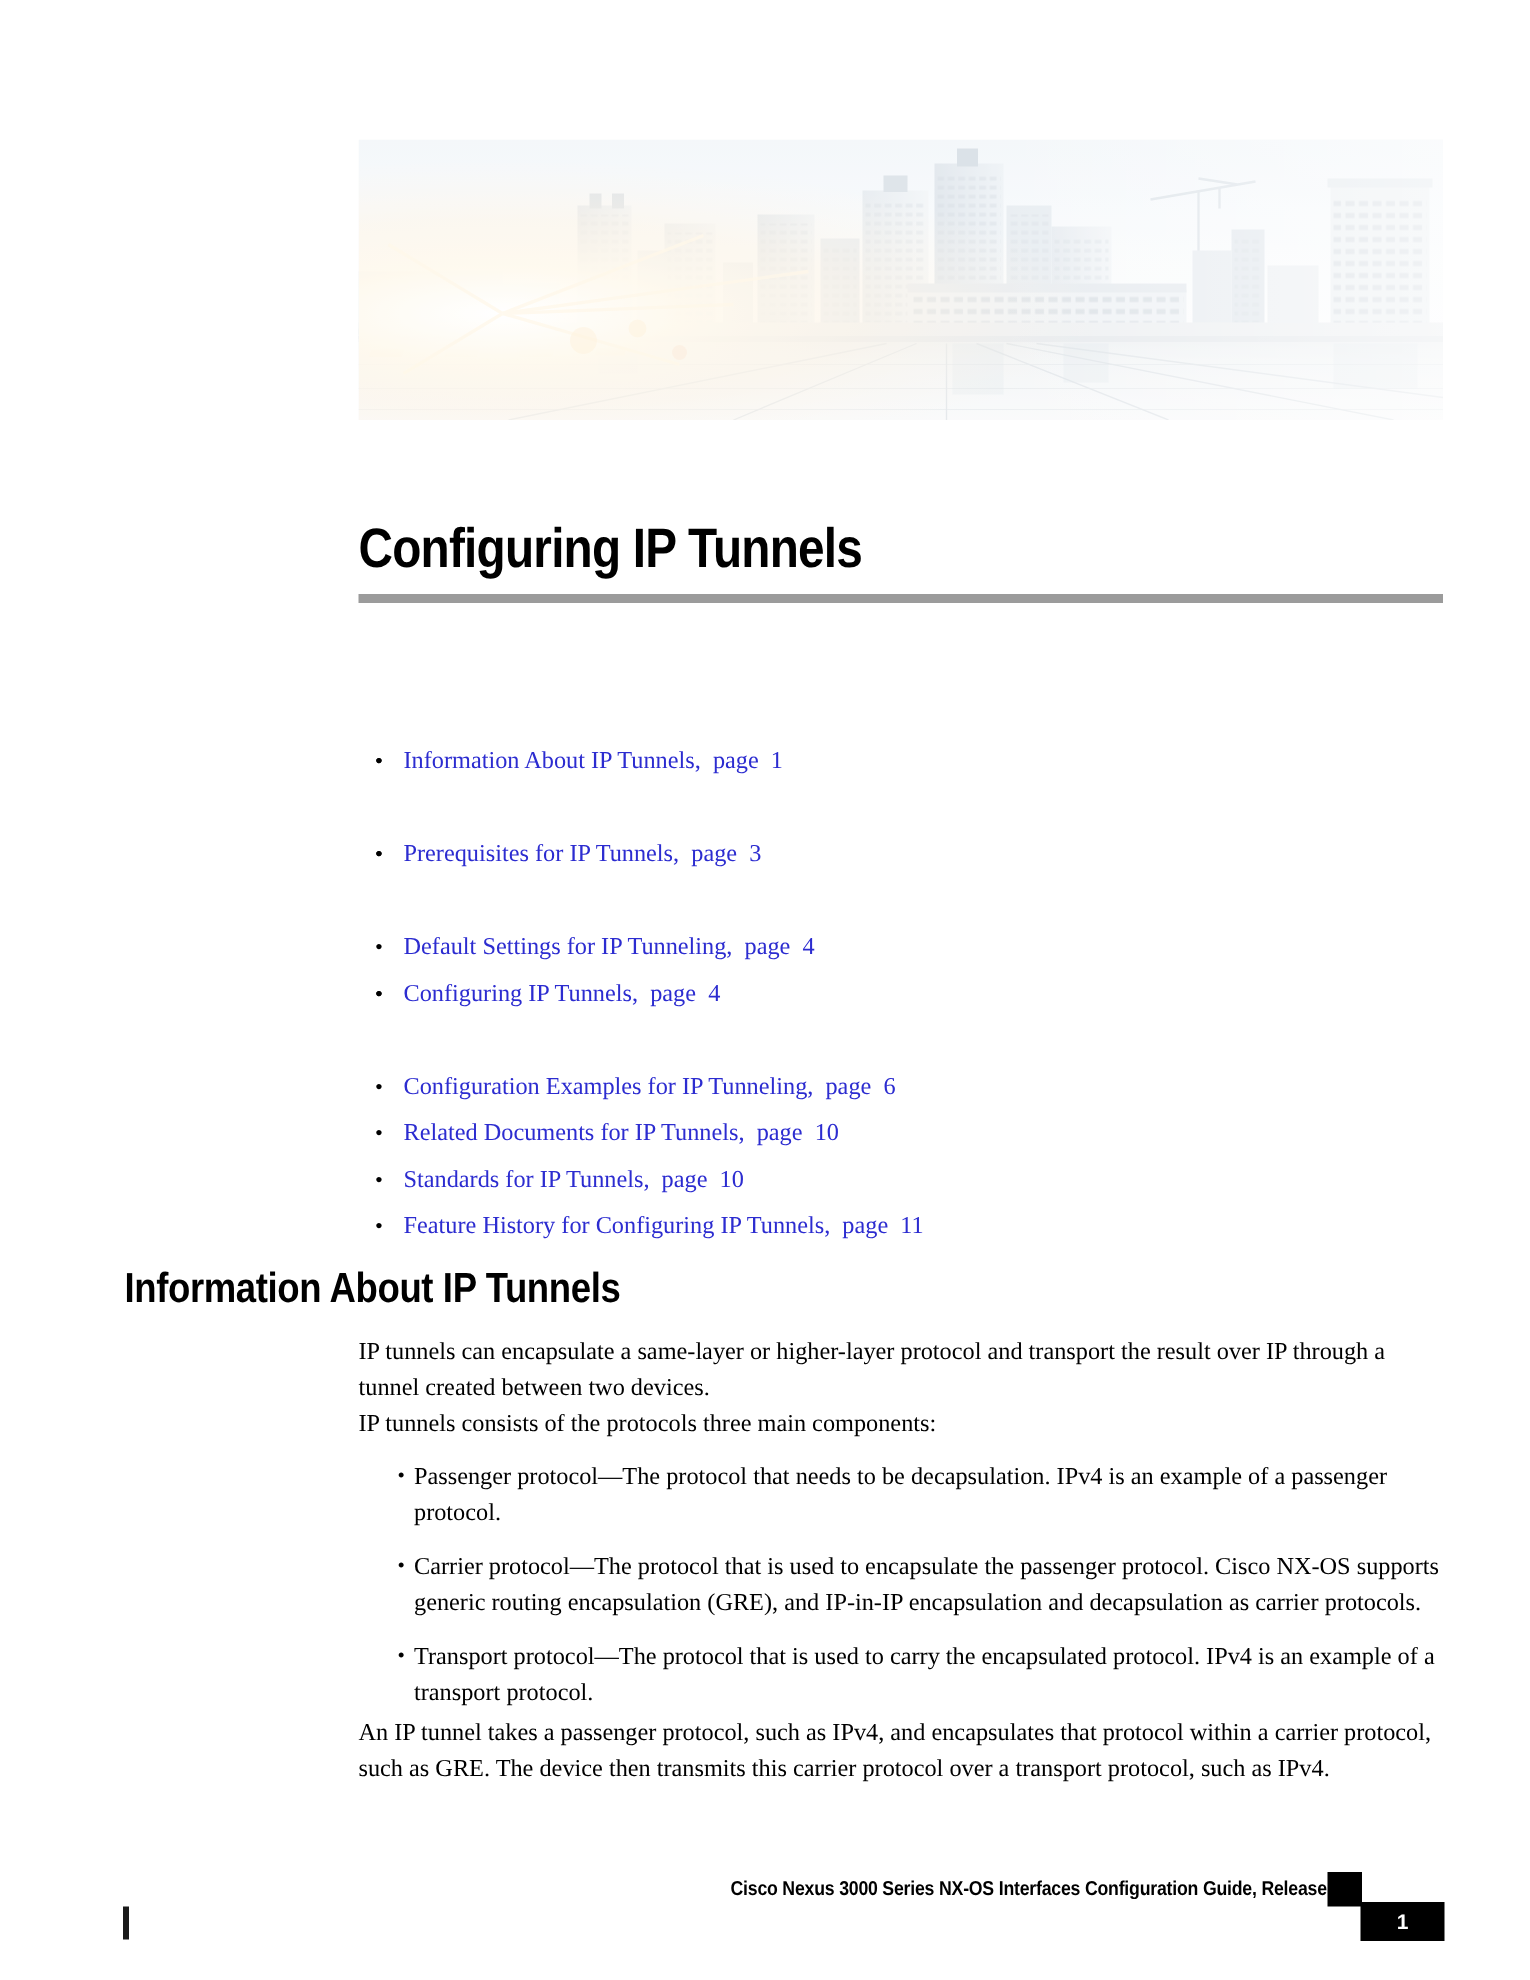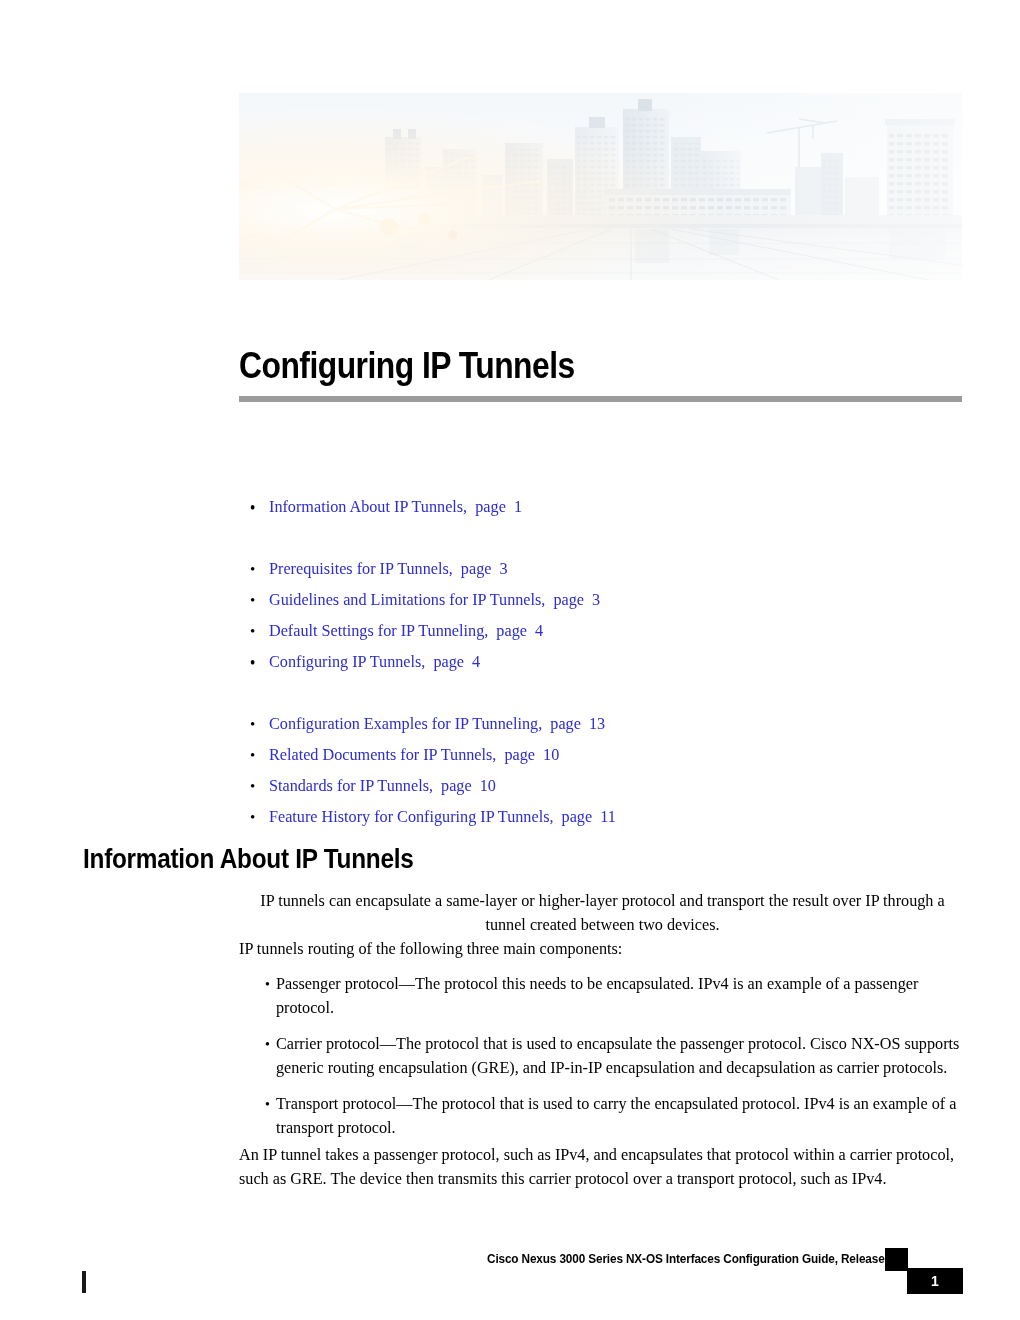--- a/index.html
+++ b/index.html
@@ -113,21 +113,21 @@
 
   
   .body-block {
     position: absolute;
     left: 239px;
     width: 727px;
     font-size: 16.2px;
     line-height: 23.5px;
     text-align: left;
   }
-  .p1 { top: 890px; text-align: center; }
+  .p1 { top: 890px; }
   .p2 { top: 938px; }
   .p3 { top: 1128px; margin-top: 16px; }
 
   .sub-list {
     position: absolute;
     left: 265px;
     top: 973px;
     width: 702px;
     font-size: 16.2px;
     line-height: 23.5px;
@@ -358,61 +358,60 @@
     </div>
     <div class="toc-item">
       <span class="toc-bullet">•</span>
     </div>
     <div class="toc-item">
       <span class="toc-bullet">•</span>
       <span class="toc-link">Prerequisites for IP Tunnels,  page  3</span>
     </div>
     <div class="toc-item">
       <span class="toc-bullet">•</span>
-      <span class="toc-link">Guidelines and Limitations for IP Tunnels,  page  3</span>
     </div>
     <div class="toc-item">
       <span class="toc-bullet">•</span>
       <span class="toc-link">Default Settings for IP Tunneling,  page  4</span>
     </div>
     <div class="toc-item">
       <span class="toc-bullet">•</span>
       <span class="toc-link">Configuring IP Tunnels,  page  4</span>
     </div>
     <div class="toc-item">
       <span class="toc-bullet">•</span>
     </div>
     <div class="toc-item">
       <span class="toc-bullet">•</span>
-      <span class="toc-link">Configuration Examples for IP Tunneling,  page  13</span>
+      <span class="toc-link">Configuration Examples for IP Tunneling,  page  6</span>
     </div>
     <div class="toc-item">
       <span class="toc-bullet">•</span>
       <span class="toc-link">Related Documents for IP Tunnels,  page  10</span>
     </div>
     <div class="toc-item">
       <span class="toc-bullet">•</span>
       <span class="toc-link">Standards for IP Tunnels,  page  10</span>
     </div>
     <div class="toc-item">
       <span class="toc-bullet">•</span>
       <span class="toc-link">Feature History for Configuring IP Tunnels,  page  11</span>
     </div>
   </div>
 
   <div class="section-heading">Information About IP Tunnels</div>
 
   <div class="body-block p1">IP tunnels can encapsulate a same-layer or higher-layer protocol and transport the result over IP through a tunnel created between two devices.</div>
 
-  <div class="body-block p2">IP tunnels routing of the following three main components:</div>
+  <div class="body-block p2">IP tunnels consists of the protocols three main components:</div>
 
   <div class="sub-list">
     <div class="sub-item">
       <span class="sub-bullet">•</span>
-      <span class="sub-text">Passenger protocol—The protocol this needs to be encapsulated. IPv4 is an example of a passenger protocol.</span>
+      <span class="sub-text">Passenger protocol—The protocol that needs to be decapsulation. IPv4 is an example of a passenger protocol.</span>
     </div>
     <div class="sub-item">
       <span class="sub-bullet">•</span>
       <span class="sub-text">Carrier protocol—The protocol that is used to encapsulate the passenger protocol. Cisco NX-OS supports generic routing encapsulation (GRE), and IP-in-IP encapsulation and decapsulation as carrier protocols.</span>
     </div>
     <div class="sub-item">
       <span class="sub-bullet">•</span>
       <span class="sub-text">Transport protocol—The protocol that is used to carry the encapsulated protocol. IPv4 is an example of a transport protocol.</span>
     </div>
   </div>

